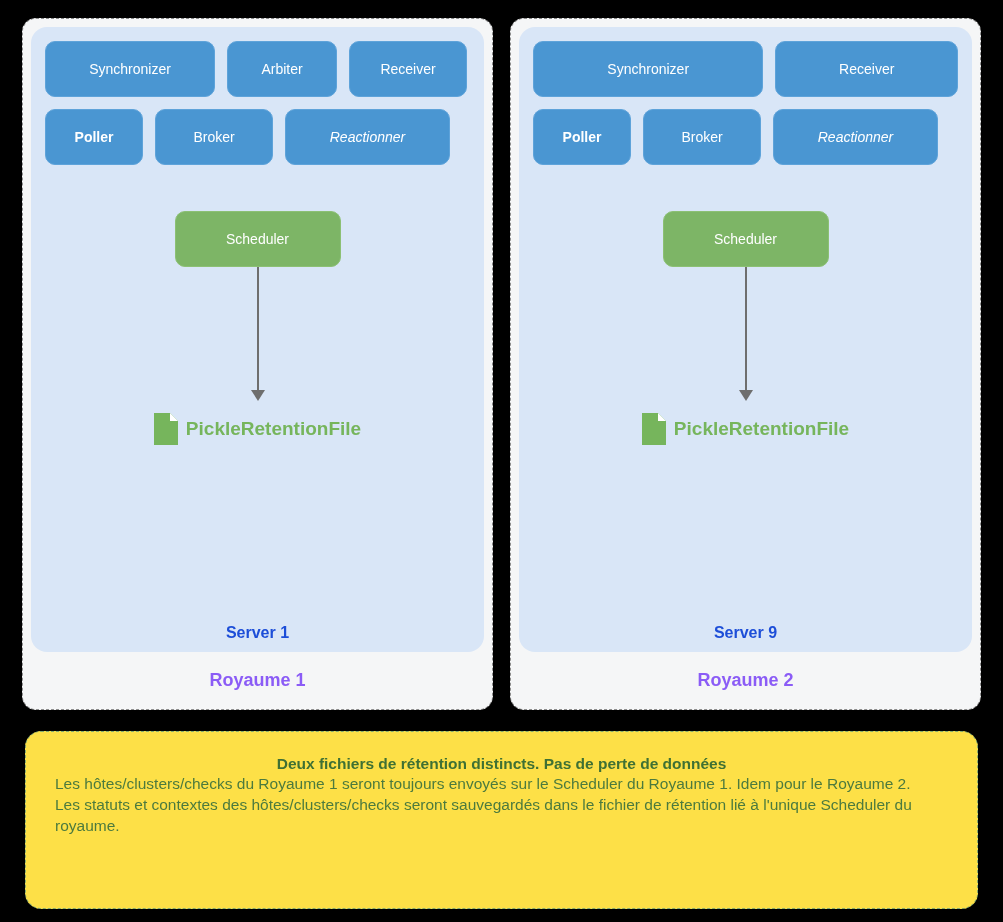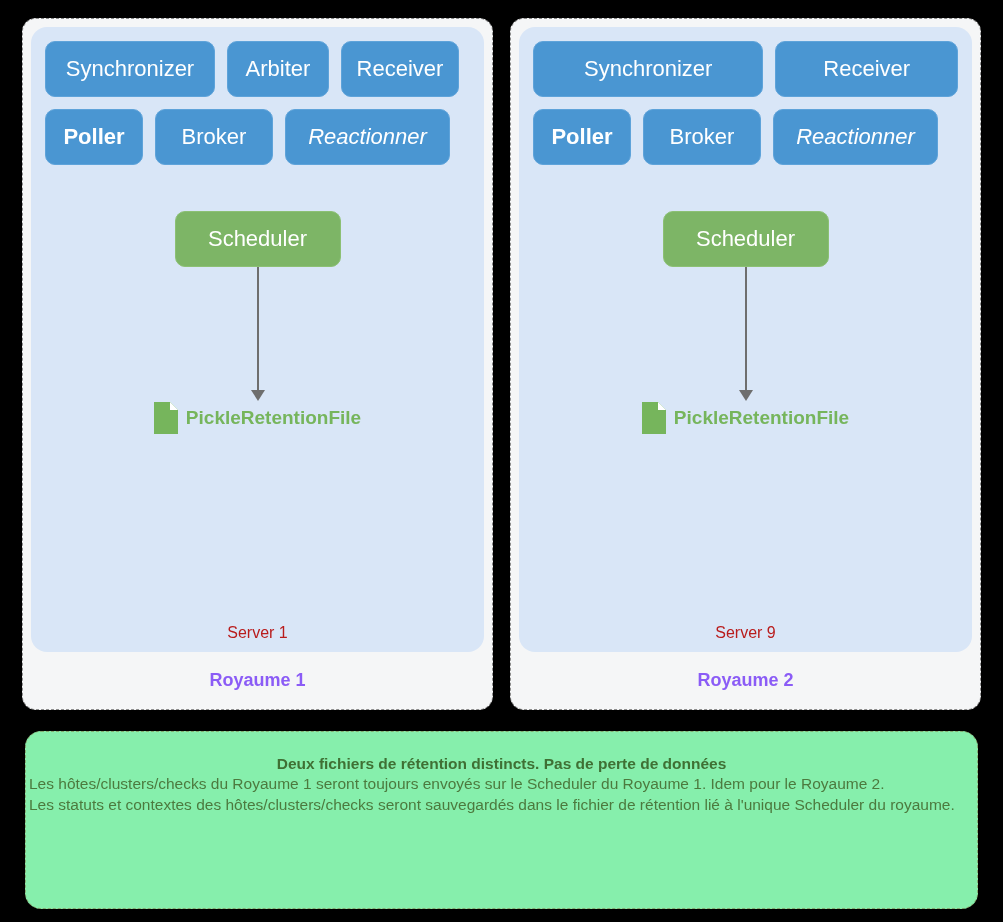--- a/index.html
+++ b/index.html
@@ -16,54 +16,54 @@
   }
   .royaume.first{left:22px;}
   .royaume.second{left:510px;}
   .server{
     position:absolute;left:8px;top:8px;right:8px;bottom:57px;
     background:#d9e6f7;border-radius:16px;
     padding:14px;box-sizing:border-box;
   }
   .daemon-row{display:flex;gap:12px;margin-bottom:12px;}
   .node{
-    height:56px;border-radius:10px;color:#fff;font-size:22px;
+    height:56px;border-radius:10px;color:#fff;font-size:14px;
     display:flex;align-items:center;justify-content:center;
     box-sizing:border-box;
   }
   .blue{background:#4a96d2;border:1px solid #5ea3da;}
   .green{background:#7db566;border:1px solid #8cc074;}
-  .w170{width:170px;} .w114{width:102px;} .w118{width:118px;}
+  .w170{width:170px;} .w114{width:110px;} .w118{width:118px;}
   .w119{width:98px;font-weight:bold;} .w165{width:165px;font-style:italic;}
   .w231{width:231px;} .w183{width:183px;}
   .scheduler{width:166px;margin:46px auto 0;}
   .arrow-line{width:2px;height:123px;background:#6e6e6e;margin:0 auto;}
   .arrow-head{
     width:0;height:0;margin:0 auto;
     border-left:7px solid transparent;border-right:7px solid transparent;
     border-top:11px solid #6e6e6e;
   }
   .file-row{
-    display:flex;align-items:center;justify-content:center;gap:8px;margin-top:1px;
+    display:flex;align-items:center;justify-content:center;gap:8px;margin-top:12px;
   }
   .file-label{color:#76b55c;font-weight:bold;font-size:19px;}
   .server-label{
     position:absolute;left:0;right:0;bottom:10px;text-align:center;
-    color:#b91c1c;font-weight:normal;font-size:16px;
+    color:#1d4ed8;font-weight:bold;font-size:16px;
   }
   .royaume-title{
     position:absolute;left:0;right:0;bottom:0;height:57px;
     display:flex;align-items:center;justify-content:center;
     color:#8b5cf6;font-weight:bold;font-size:18px;
   }
   .info{
     position:absolute;left:25px;top:731px;width:953px;height:178px;
     box-sizing:border-box;
-    background:#86efac;border:1px dashed #85ab70;border-radius:16px;
-    padding:23px 3px 0;
+    background:#fde047;border:1px dashed #85ab70;border-radius:16px;
+    padding:23px 29px 0;
   }
   .info-title{
     text-align:center;font-weight:bold;font-size:15.5px;color:#3f7034;
   }
   .info-body{font-size:15.5px;line-height:21px;color:#4c7a3e;}
 </style>
 </head>
 <body>
 
 <div class="royaume first">

